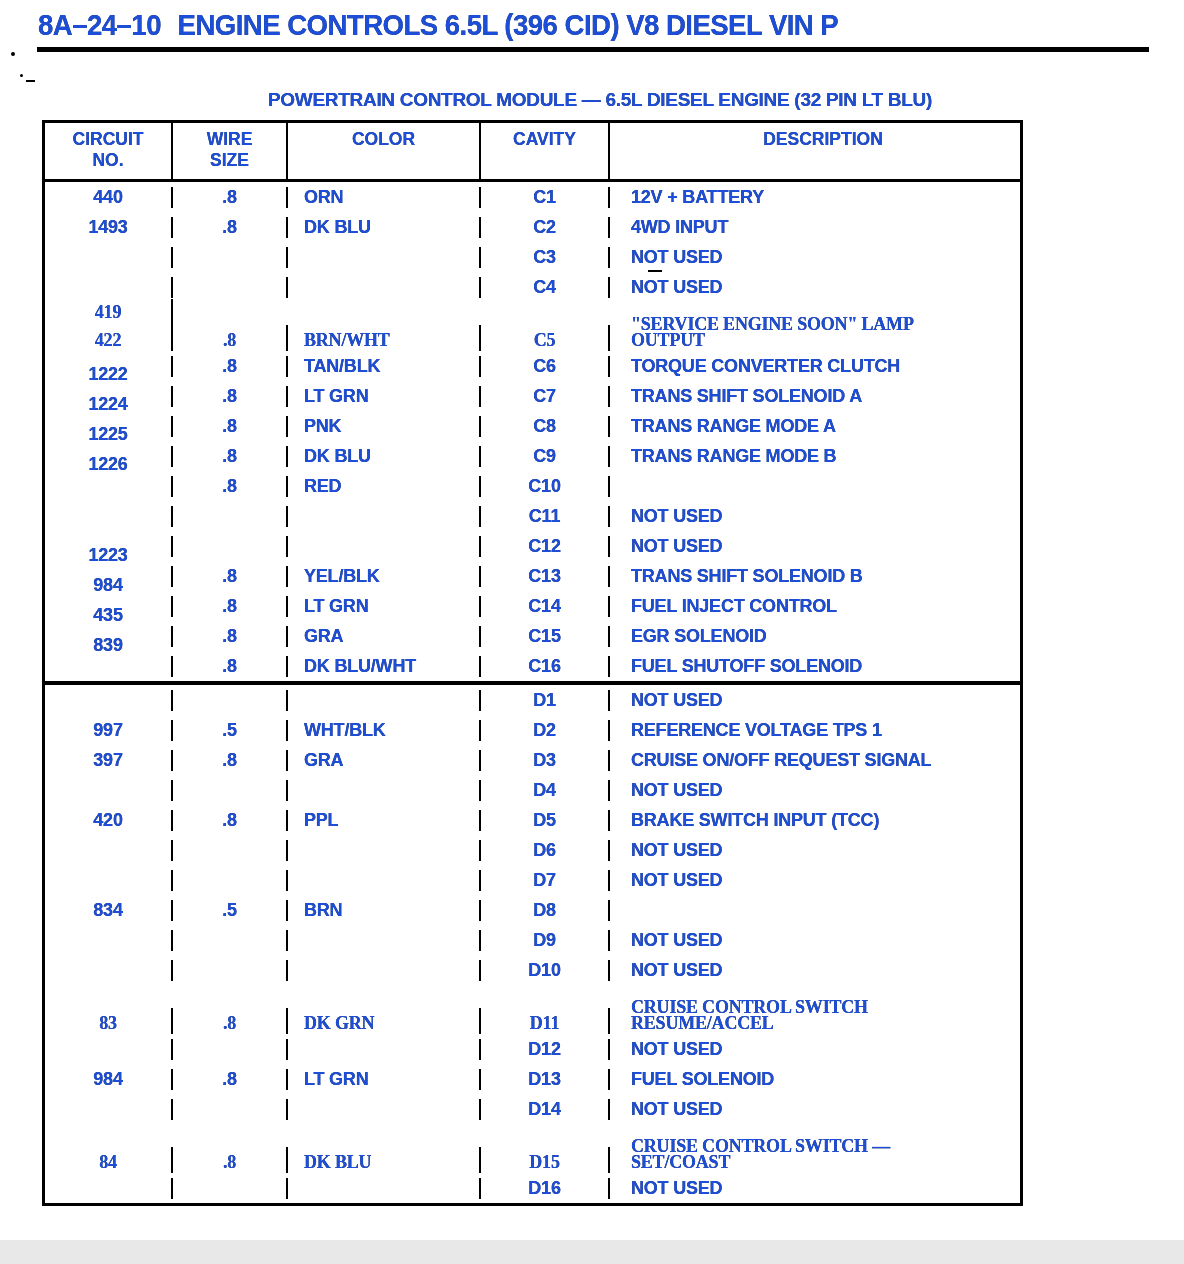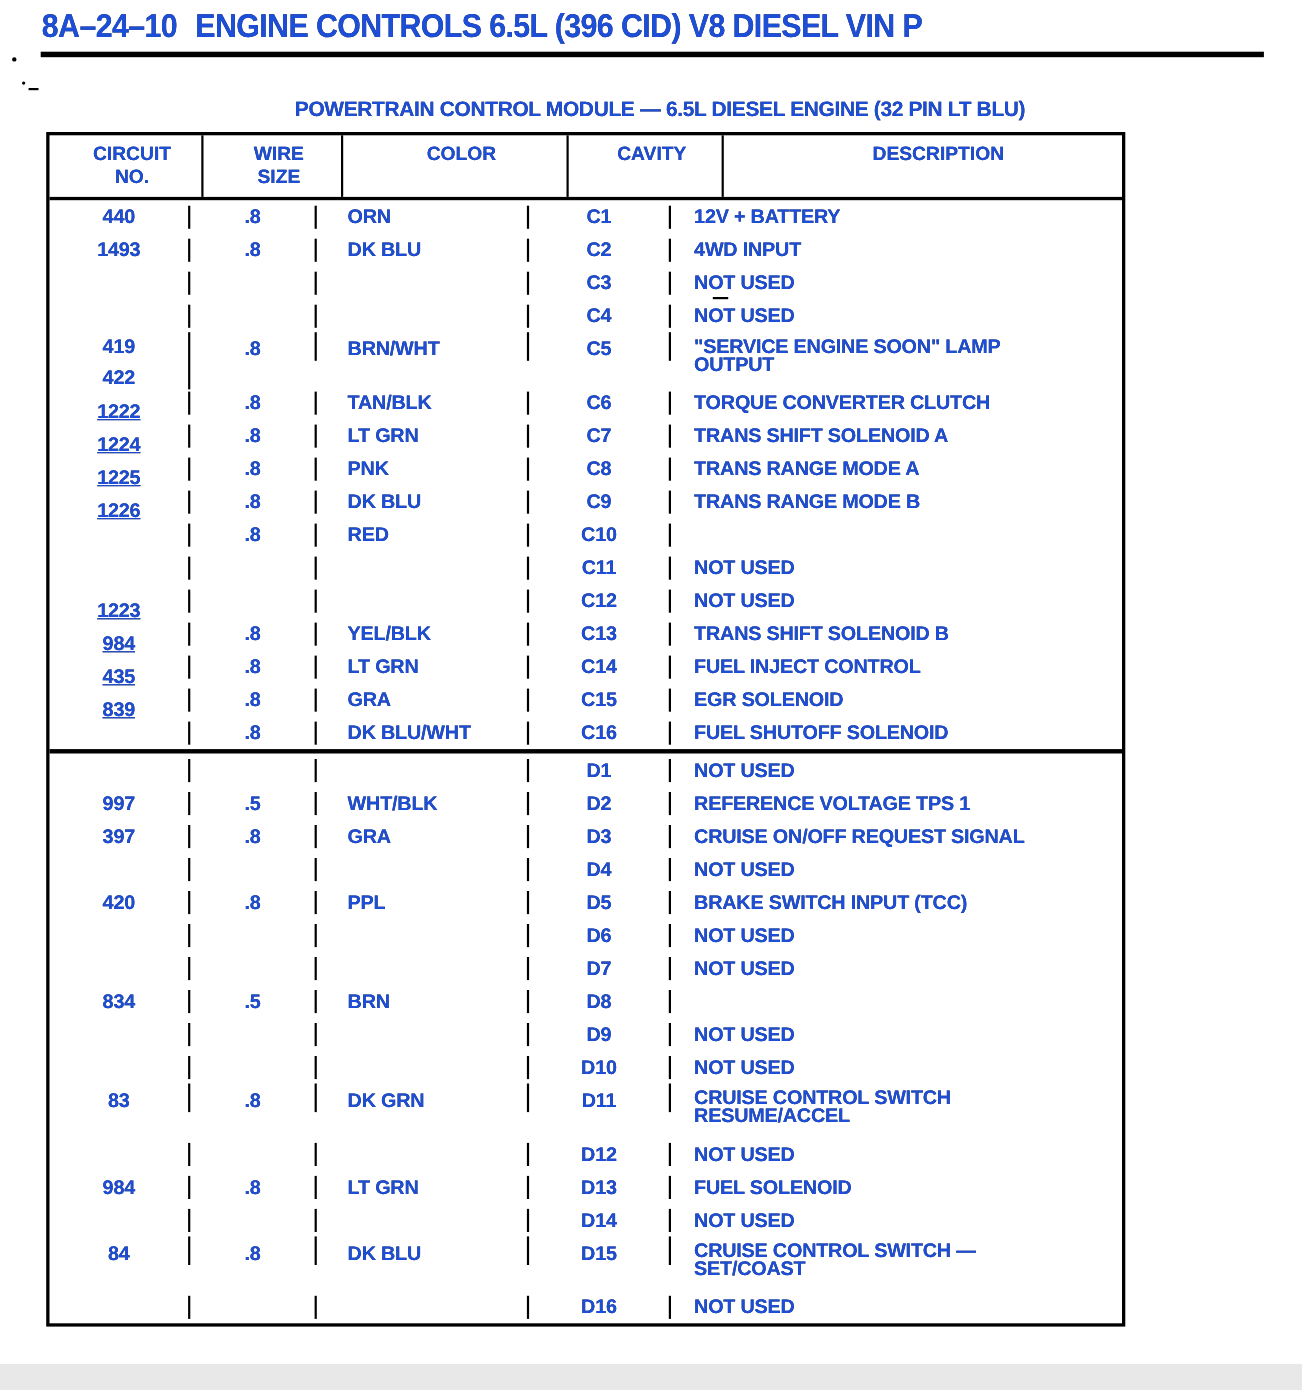--- a/index.html
+++ b/index.html
@@ -27,35 +27,35 @@
   }
   
   .wtable{
     position:absolute;left:42px;top:120px;width:981px;
     border:3px solid #000;box-sizing:border-box;background:#fff;
   }
   .thead{display:flex;height:56px;border-bottom:3px solid #000;}
   .cell{box-sizing:border-box;flex:none;}
   .col-0{width:128px;border-right:2px solid #000;text-align:center;}
   .col-1{width:115px;border-right:2px solid #000;text-align:center;}
-  .col-2{width:193px;border-right:2px solid #000;padding-left:28px;}
+  .col-2{width:193px;border-right:2px solid #000;padding-left:16px;}
   .col-3{width:129px;border-right:2px solid #000;text-align:center;}
   .col-4{flex:1 1 auto;padding-left:21px;}
-  .thead .cell{font-size:17.5px;line-height:21px;padding-top:6px;letter-spacing:0;margin-left:12px;}
+  .thead .cell{font-size:17.5px;line-height:21px;padding-top:6px;letter-spacing:0;}
   .thead .col-2{text-align:center;padding-left:0;}
   .thead .col-4{text-align:center;padding-left:16px;}
   .row{display:flex;height:30px;align-items:center;font-size:18px;letter-spacing:-.2px;}
-  .row.tall{height:49px;align-items:flex-start;}
+  .row.tall{height:49px;align-items:flex-end;font-family:Liberation Serif, serif;}
   .row.tall .cell{padding-top:5px;}
   .row .ln{line-height:16px;white-space:nowrap;}
   .cv{display:inline-block;}
   .col-0 .ln + .ln{margin-top:12px;}
   .sec-d{border-top:4px solid #000;}
   
-  .sec-c .row:nth-child(n+6):nth-child(-n+15) .col-0 .cv{transform:translateY(8px);text-decoration:underline;}
+  .sec-c .row:nth-child(n+6):nth-child(-n+15) .col-0 .cv{transform:translateY(8px);}
   .sec-c .row:nth-child(n+12):nth-child(-n+15) .col-0 .cv{transform:translateY(9px);}
   
   .speck{position:absolute;background:#000;}
   .sp1{left:11px;top:52px;width:4px;height:4px;border-radius:50%;}
   .sp2a{left:20px;top:74px;width:3px;height:3px;border-radius:50%;}
   .sp2b{left:26px;top:80px;width:9px;height:2px;}
   .sp3{left:648px;top:270px;width:14px;height:2px;}
 </style>
 </head>
 <body>

